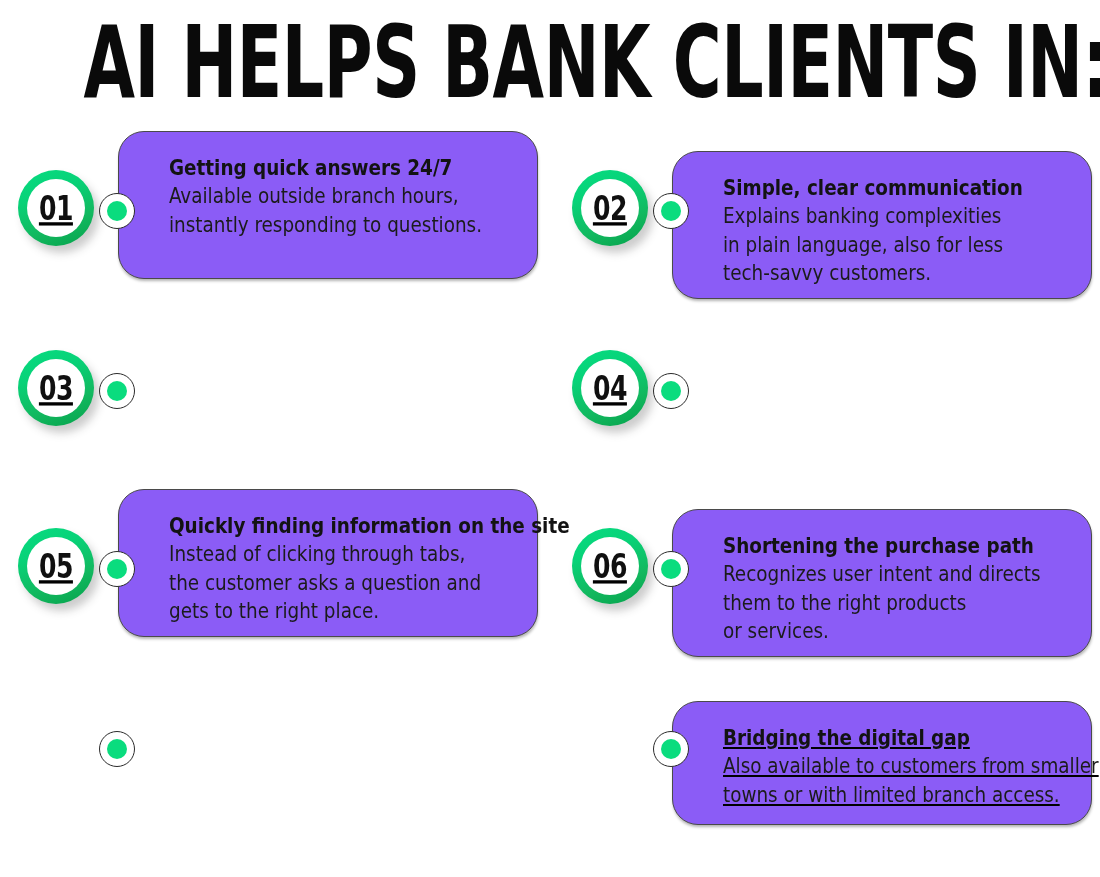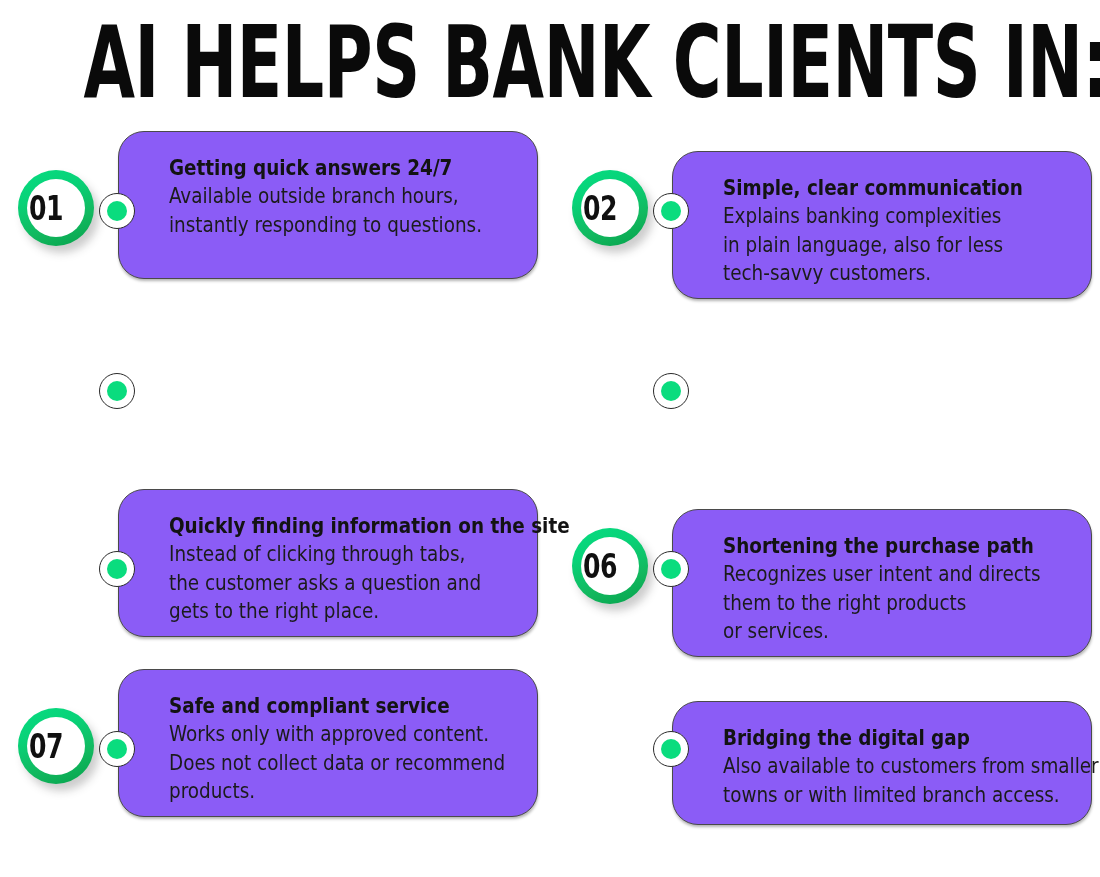--- a/index.html
+++ b/index.html
@@ -80,20 +80,22 @@
     background:linear-gradient(158deg, #07DC81 0%, #08D278 32%, #12B85F 68%, #05A24B 100%);
   }
   .badge-inner {
     position:absolute;
     left:9px; top:9px;
     width:58px; height:58px;
     border-radius:50%;
     background:#ffffff;
     display:flex;
     align-items:center;
+    justify-content:center;
+    text-decoration:underline;
   }
   .badge-num {
     font-family:"Liberation Sans Narrow","DejaVu Sans Condensed","Liberation Sans", sans-serif;
     font-weight:700;
     font-size:31px;
     line-height:31px;
     letter-spacing:-0.5px;
     color:#101010;
     transform:scaleX(0.9) scaleY(1.1);
   }
@@ -205,32 +207,56 @@
           <span class="ln">in plain language, also for less</span>
           <span class="ln">tech-savvy customers.</span>
         </div>
       </div>
       <div class="connector">
         <div class="connector-dot"></div>
       </div>
     </div>
 
     <div class="item col-l row-2">
+      <div class="badge">
+        <div class="badge-shadow"></div>
+        <div class="badge-ring">
+          <div class="badge-inner">
+            <span class="badge-num">03</span>
+          </div>
+        </div>
+      </div>
       <div class="connector">
         <div class="connector-dot"></div>
       </div>
     </div>
 
     <div class="item col-r row-2">
+      <div class="badge">
+        <div class="badge-shadow"></div>
+        <div class="badge-ring">
+          <div class="badge-inner">
+            <span class="badge-num">04</span>
+          </div>
+        </div>
+      </div>
       <div class="connector">
         <div class="connector-dot"></div>
       </div>
     </div>
 
     <div class="item col-l row-3">
+      <div class="badge">
+        <div class="badge-shadow"></div>
+        <div class="badge-ring">
+          <div class="badge-inner">
+            <span class="badge-num">05</span>
+          </div>
+        </div>
+      </div>
       <div class="card h4">
         <div class="card-title">Quickly finding information on the site</div>
         <div class="card-body">
           <span class="ln">Instead of clicking through tabs,</span>
           <span class="ln">the customer asks a question and</span>
           <span class="ln">gets to the right place.</span>
         </div>
       </div>
       <div class="connector">
         <div class="connector-dot"></div>
@@ -253,43 +279,27 @@
           <span class="ln">them to the right products</span>
           <span class="ln">or services.</span>
         </div>
       </div>
       <div class="connector">
         <div class="connector-dot"></div>
       </div>
     </div>
 
     <div class="item col-l row-4">
-      <div class="badge">
-        <div class="badge-shadow"></div>
-        <div class="badge-ring">
-          <div class="badge-inner">
-            <span class="badge-num">07</span>
-          </div>
-        </div>
-      </div>
-      <div class="card h4">
-        <div class="card-title">Safe and compliant service</div>
-        <div class="card-body">
-          <span class="ln">Works only with approved content.</span>
-          <span class="ln">Does not collect data or recommend</span>
-          <span class="ln">products.</span>
-        </div>
-      </div>
       <div class="connector">
         <div class="connector-dot"></div>
       </div>
     </div>
 
     <div class="item col-r row-4">
-      <div class="card h3" style="top:12px;">
+      <div class="card h3" style="top:12px;text-decoration:underline;">
         <div class="card-title">Bridging the digital gap</div>
         <div class="card-body">
           <span class="ln">Also available to customers from smaller</span>
           <span class="ln">towns or with limited branch access.</span>
         </div>
       </div>
       <div class="connector">
         <div class="connector-dot"></div>
       </div>
     </div>

